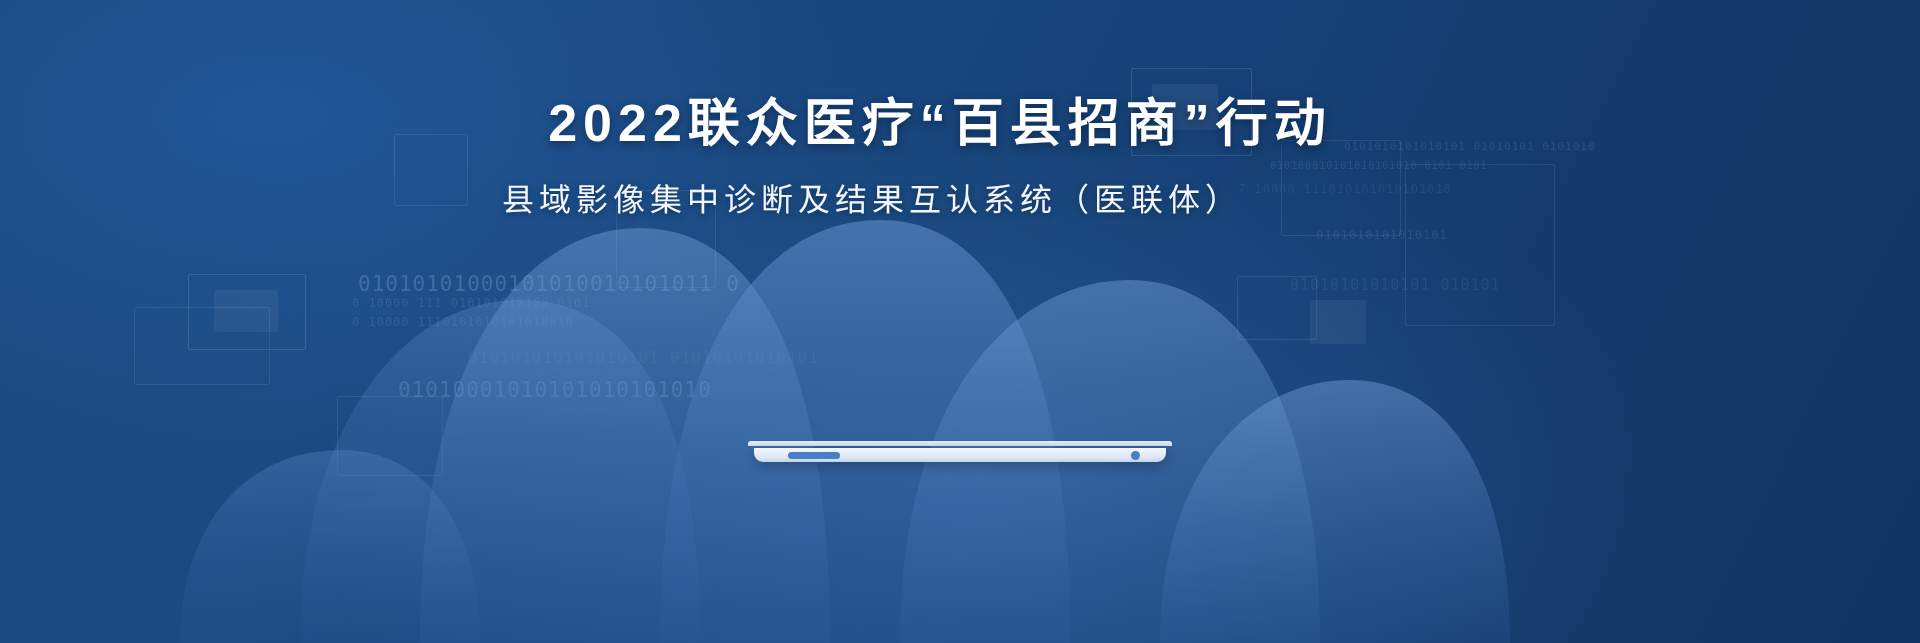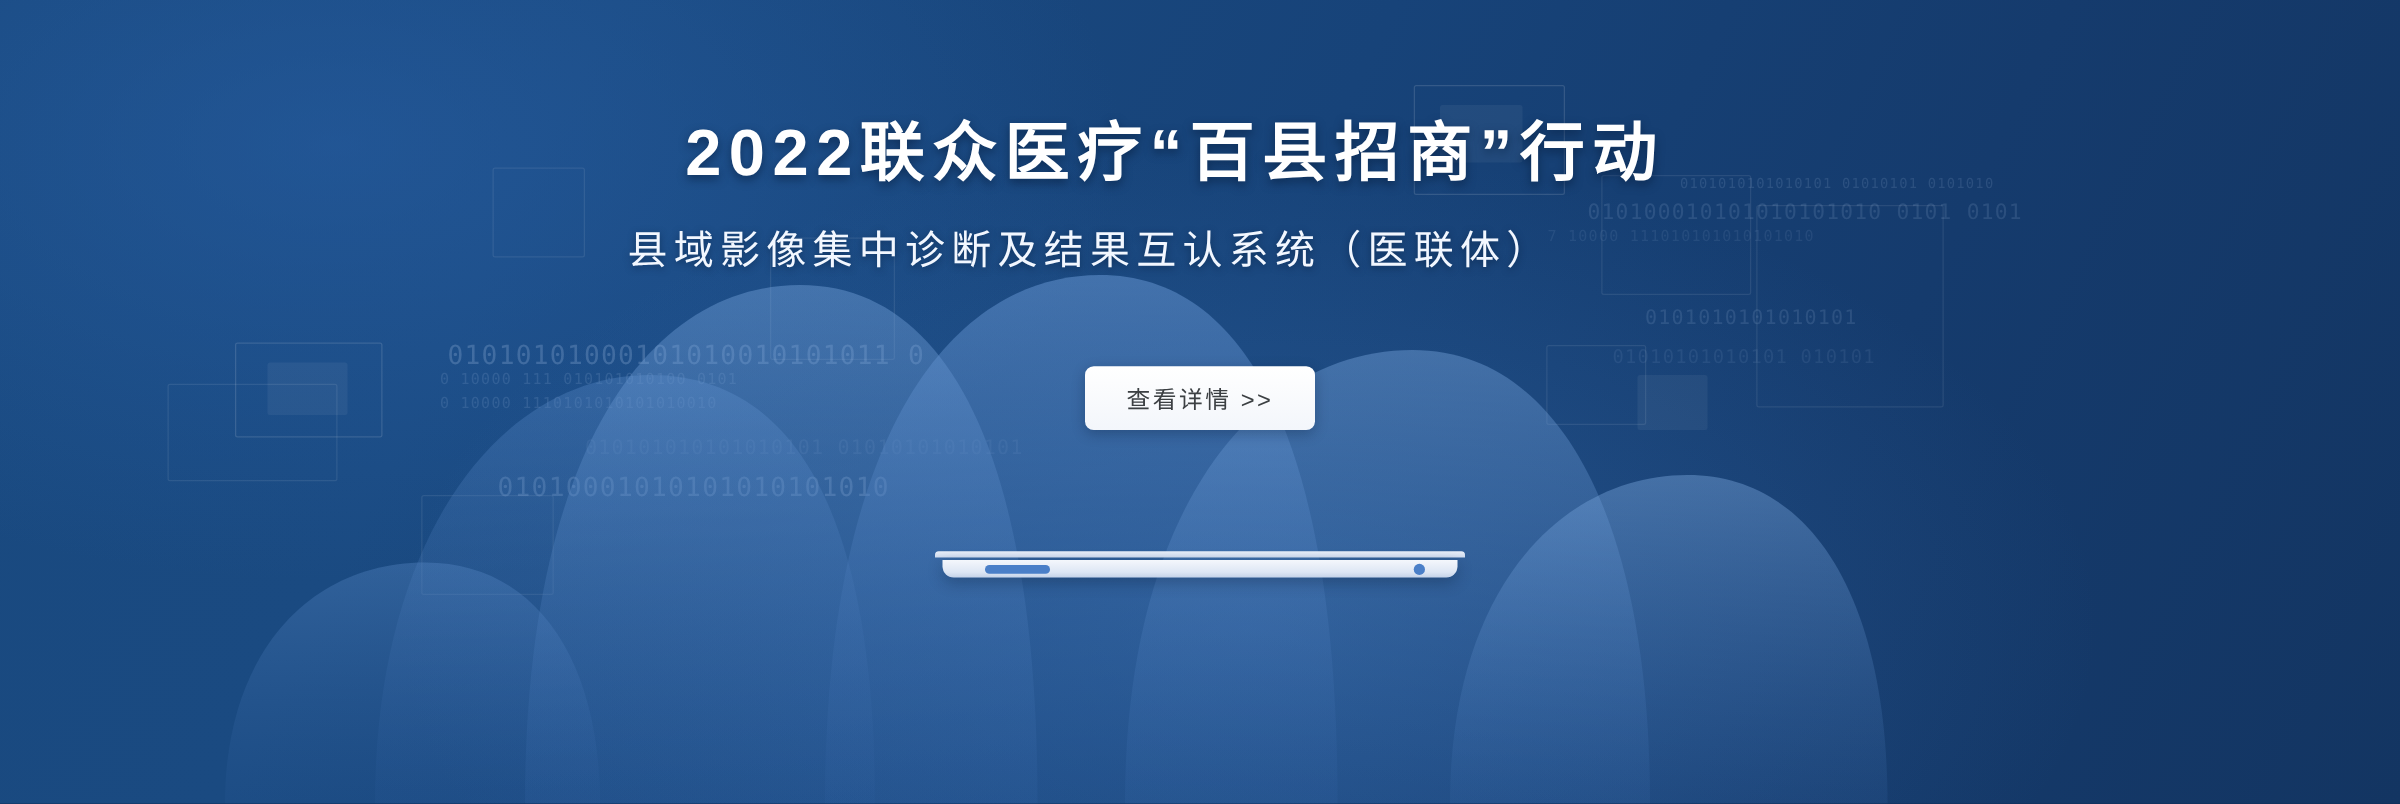--- a/index.html
+++ b/index.html
@@ -179,23 +179,23 @@
   <div class="deco-rect soft" style="left:394px; top:134px; width:72px; height:70px;"></div>
   <div class="deco-rect soft" style="left:337px; top:396px; width:104px; height:78px;"></div>
   <div class="deco-rect soft" style="left:616px; top:190px; width:98px; height:96px;"></div>
 
   <div class="binary" style="left:358px; top:272px; font-size:21px;">01010101000101010010101011 0</div>
   <div class="binary dim" style="left:352px; top:296px; font-size:12px;">0 10000 111      010101010100   0101</div>
   <div class="binary dim" style="left:352px; top:315px; font-size:12px;">0 10000 1110101010101010010</div>
   <div class="binary dimmer" style="left:468px; top:348px; font-size:16px;">010101010101010101 01010101010101</div>
   <div class="binary" style="left:398px; top:378px; font-size:21px;">01010001010101010101010</div>
   <div class="binary dim" style="left:1300px; top:140px; font-size:11px;margin-left:44px;">0101010101010101 01010101 0101010</div>
-  <div class="binary dim" style="left:1270px; top:160px; font-size:17px;">010100010101010101010 0101 0101</div>
+  <div class="binary dim" style="left:1270px; top:160px; font-size:10px;">010100010101010101010 0101 0101</div>
   <div class="binary dimmer" style="left:1238px; top:182px; font-size:12px;">7 10000 111010101010101010</div>
-  <div class="binary dim" style="left:1316px; top:244px; font-size:16px;">0101010101010101</div>
+  <div class="binary dim" style="left:1316px; top:228px; font-size:12px;">0101010101010101</div>
   <div class="binary dimmer" style="left:1290px; top:252px; font-size:15px;margin-top:24px;">01010101010101 010101</div>
 
   <svg class="clouds" viewBox="0 0 1920 643" preserveAspectRatio="none" xmlns="http://www.w3.org/2000/svg">
     <defs>
       <linearGradient id="cg1" x1="0" y1="0" x2="0" y2="1">
         <stop offset="0%" stop-color="#5e8fcd" stop-opacity="0.34"></stop>
         <stop offset="100%" stop-color="#2e5e9e" stop-opacity="0.14"></stop>
       </linearGradient>
       <linearGradient id="cg2" x1="0" y1="0" x2="0" y2="1">
         <stop offset="0%" stop-color="#7aa8e0" stop-opacity="0.42"></stop>
@@ -222,23 +222,20 @@
     <path d="M1160,643 C1160,470 1250,380 1350,380 C1450,380 1510,480 1510,643 Z" fill="url(#cg4)"></path>
 
     <path d="M180,643 C180,520 250,450 340,450 C430,450 480,530 480,643 Z" fill="url(#cg1)"></path>
   </svg>
 
   <div class="text-block">
     <div class="headline">2022联众医疗“百县招商”行动</div>
     <div class="subhead">县域影像集中诊断及结果互认系统（医联体）</div>
   </div>
 
-  <div class="cta-wrap">
-    <button class="cta" type="button">查看详情 &gt;&gt;</button>
-  </div>
 
   <div class="device">
     <div class="device-lid"></div>
     <div class="device-base">
       <span class="device-notch"></span>
       <span class="device-dot"></span>
     </div>
   </div>
 
 </div>

